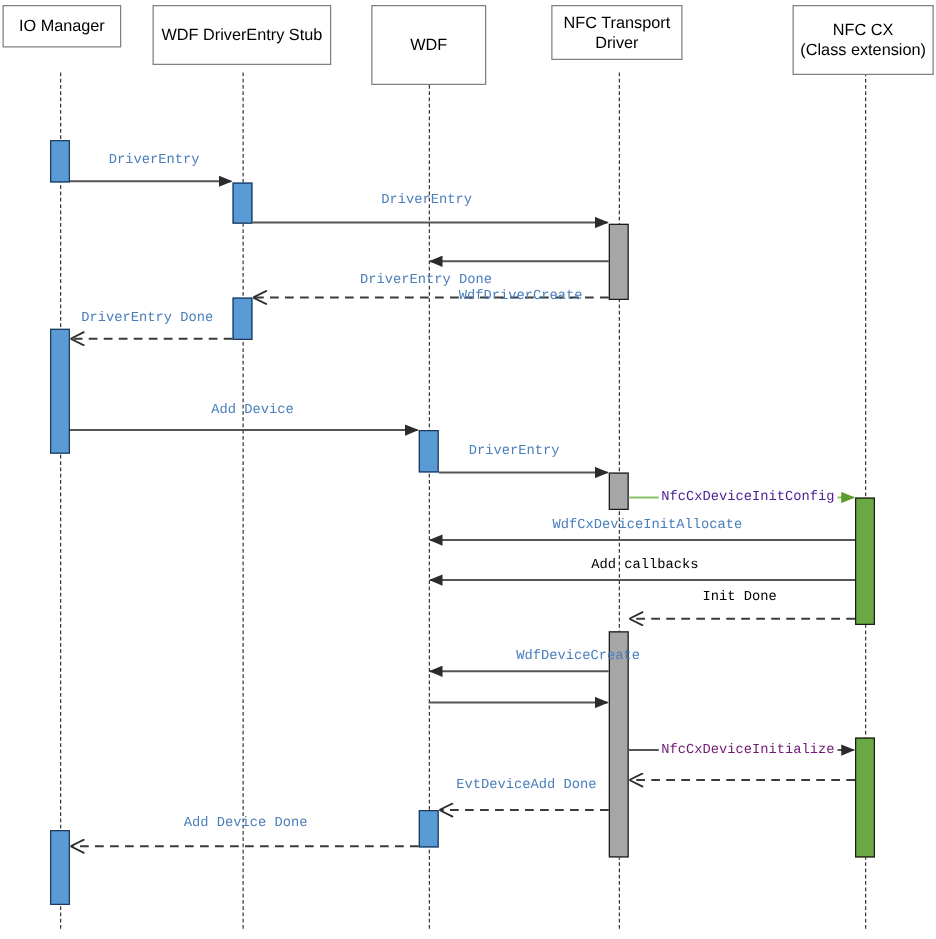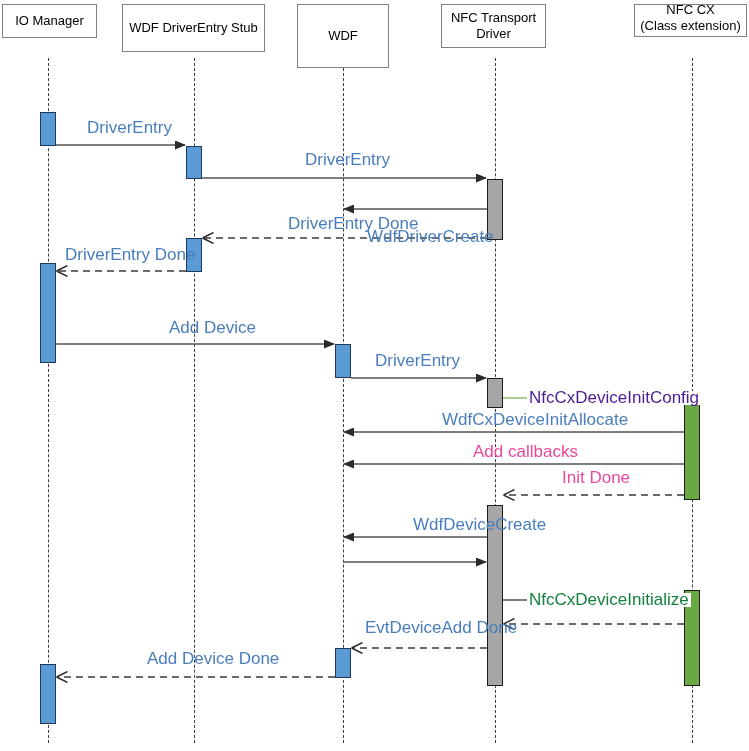--- a/index.html
+++ b/index.html
@@ -42,28 +42,29 @@
     position: absolute;
     box-sizing: border-box;
     border: 1px solid #1c1c1c;
   }
   .act-blue { background: #5b9bd5; border-color: #1b3a5c; }
   .act-gray { background: #a6a6a6; border-color: #1c1c1c; }
   .act-green { background: #6aa843; border-color: #1c1c1c; }
 
   .msg-label {
     position: absolute;
-    font-size: 17px;
+    font-size: 11px;
     line-height: 14px;
     white-space: nowrap;
+    font-family: Liberation Mono, monospace;
   }
   .lbl-blue  { color: #4a7ebb; }
   .lbl-green { color: #4c1d95; }
-  .lbl-olive { color: #ec4899; }
-  .lbl-black { color: #15803d; }
+  .lbl-olive { color: #000000; }
+  .lbl-black { color: #701a75; }
 
   svg.arrows {
     position: absolute;
     left: 0;
     top: 0;
     width: 749px;
     height: 751px;
     overflow: visible;
   }
 </style>
@@ -84,21 +85,21 @@
       <div class="lifeline-dash" style="left: 343px; top: 58px; height: 685px;"></div>
       <div class="lifeline-header" style="left: 297px; top: 4px; width: 92px; height: 64px;">
         <span>WDF</span>
       </div>
       <div class="lifeline-dash" style="left: 495px; top: 58px; height: 685px;"></div>
       <div class="lifeline-header" style="left: 441px; top: 4px; width: 105px; height: 44px;">
         <span>NFC Transport</span>
         <span class="hl-line2">Driver</span>
       </div>
       <div class="lifeline-dash" style="left: 692px; top: 58px; height: 685px;"></div>
-      <div class="lifeline-header" style="left: 634px; top: 4px; width: 113px; height: 33px; justify-content: flex-end;">
+      <div class="lifeline-header" style="left: 634px; top: 4px; width: 113px; height: 56px;">
         <span>NFC CX</span>
         <span class="hl-line2">(Class extension)</span>
       </div>
     </div>
 
   <div id="activations-layer">
       <div class="activation act-blue" style="left: 40px; top: 112px; width: 16px; height: 34px;"></div>
       <div class="activation act-blue" style="left: 186px; top: 146px; width: 16px; height: 33px;"></div>
       <div class="activation act-gray" style="left: 487px; top: 179px; width: 16px; height: 61px;"></div>
       <div class="activation act-blue" style="left: 186px; top: 238px; width: 16px; height: 34px;"></div>

